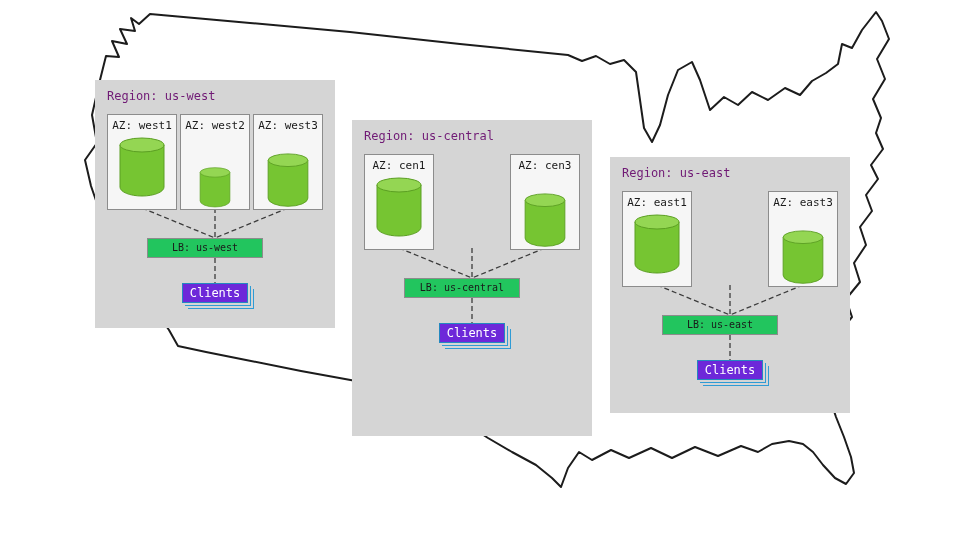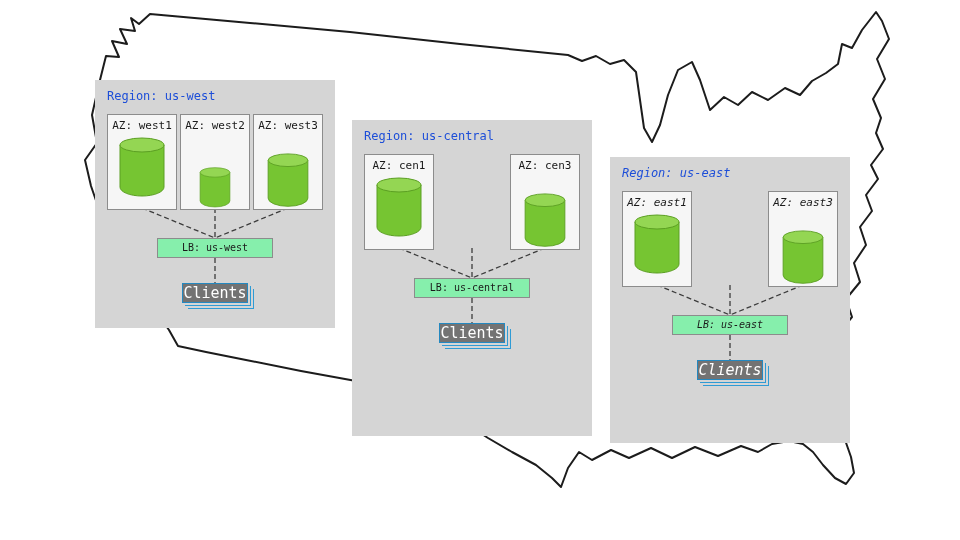--- a/index.html
+++ b/index.html
@@ -4,36 +4,36 @@
 <style>
   * { margin:0; padding:0; box-sizing:border-box; }
   html,body { width:960px; height:540px; background:#ffffff; }
   body { font-family:"DejaVu Sans Mono","Liberation Mono",monospace; position:relative; overflow:hidden; }
   .stage { position:relative; width:960px; height:540px; }
 
   .map-svg { position:absolute; left:0; top:0; z-index:0; }
   .map-outline { fill:#ffffff; stroke:#1c1c1c; stroke-width:2; stroke-linejoin:round; }
 
   .region { position:absolute; width:240px; background:#d5d5d5; z-index:2; }
-  .region-title { position:absolute; left:12px; top:9px; font-size:12px; color:#1d4ed8; white-space:nowrap; }
+  .region-title { position:absolute; left:12px; top:9px; font-size:12px; color:#701a75; white-space:nowrap; }
 
   .connectors { position:absolute; left:0; top:0; }
   .connectors line { stroke:#3c3c3c; stroke-width:1.3; stroke-dasharray:5 3; fill:none; }
 
   .az { position:absolute; top:34px; width:70px; height:96px; background:#f6f6f6; border:1px solid #8c8c8c;
         display:flex; flex-direction:column; align-items:center; }
   .az-1 { left:12px; } .az-2 { left:85px;gap:30px; } .az-3 { left:158px;gap:16px; }
   .az-label { font-size:11px; margin-top:4px; color:#1a1a1a; white-space:nowrap; }
   .cyl { margin-top:5px; }
 
-  .lb { position:absolute; top:158px; left:62px; width:116px; height:20px; background:#86efac;
+  .lb { position:absolute; top:158px; left:52px; width:116px; height:20px; background:#22c55e;
         border:1px solid #8c8c8c; font-size:10px; text-align:center; line-height:18px; color:#1a1a1a; }
 
-  .clients { position:absolute; top:203px; left:87px; width:66px; height:20px; background:#737373;
-             border:1px solid #2488c0; color:#ffffff; font-size:15px; text-align:center; line-height:18px;
+  .clients { position:absolute; top:203px; left:87px; width:66px; height:20px; background:#6d28d9;
+             border:1px solid #2488c0; color:#ffffff; font-size:12px; text-align:center; line-height:18px;
              box-shadow: 2px 2px 0 0 #d5d5d5, 3px 3px 0 0 #2f9bd5, 5px 5px 0 0 #d5d5d5, 6px 6px 0 0 #2f9bd5; }
 </style>
 </head>
 <body>
 
 <div class="stage">
 
   <svg class="map-svg" width="960" height="540" viewBox="0 0 960 540">
     <path class="map-outline" d="M150,14 L139,24 L131,18 L135,31 L120,29 L127,44 L112,41 L119,57 L106,56
       L100,80 L92,115 L97,143 L85,160 L91,186 L101,215 L113,243 L131,276 L151,305 L169,330 L178,346
@@ -100,21 +100,21 @@
       <div class="az-label">AZ: cen3</div>
       <svg class="cyl" width="46" height="62" viewBox="0 0 46 62">
         <path d="M1 8 v42 a22 9 0 0 0 44 0 v-42 z" fill="#76c532" stroke="#5b9f22" stroke-width="1"></path>
         <ellipse cx="23" cy="8" rx="22" ry="7" fill="#94d653" stroke="#5b9f22" stroke-width="1"></ellipse>
       </svg>
     </div>
     <div class="lb">LB: us-central</div>
     <div class="clients">Clients</div>
   </div>
 
-  <div class="region" style="left:610px; top:157px; height:286px;font-style:italic;">
+  <div class="region" style="left:610px; top:157px; height:256px;">
     <div class="region-title">Region: us-east</div>
     <svg class="connectors" width="240" height="256">
       <line x1="47" y1="128" x2="120" y2="158"></line>
       <line x1="120" y1="128" x2="120" y2="158"></line>
       <line x1="193" y1="128" x2="120" y2="158"></line>
       <line x1="120" y1="178" x2="120" y2="203"></line>
     </svg>
     <div class="az az-1">
       <div class="az-label">AZ: east1</div>
       <svg class="cyl" width="46" height="62" viewBox="0 0 46 62">

